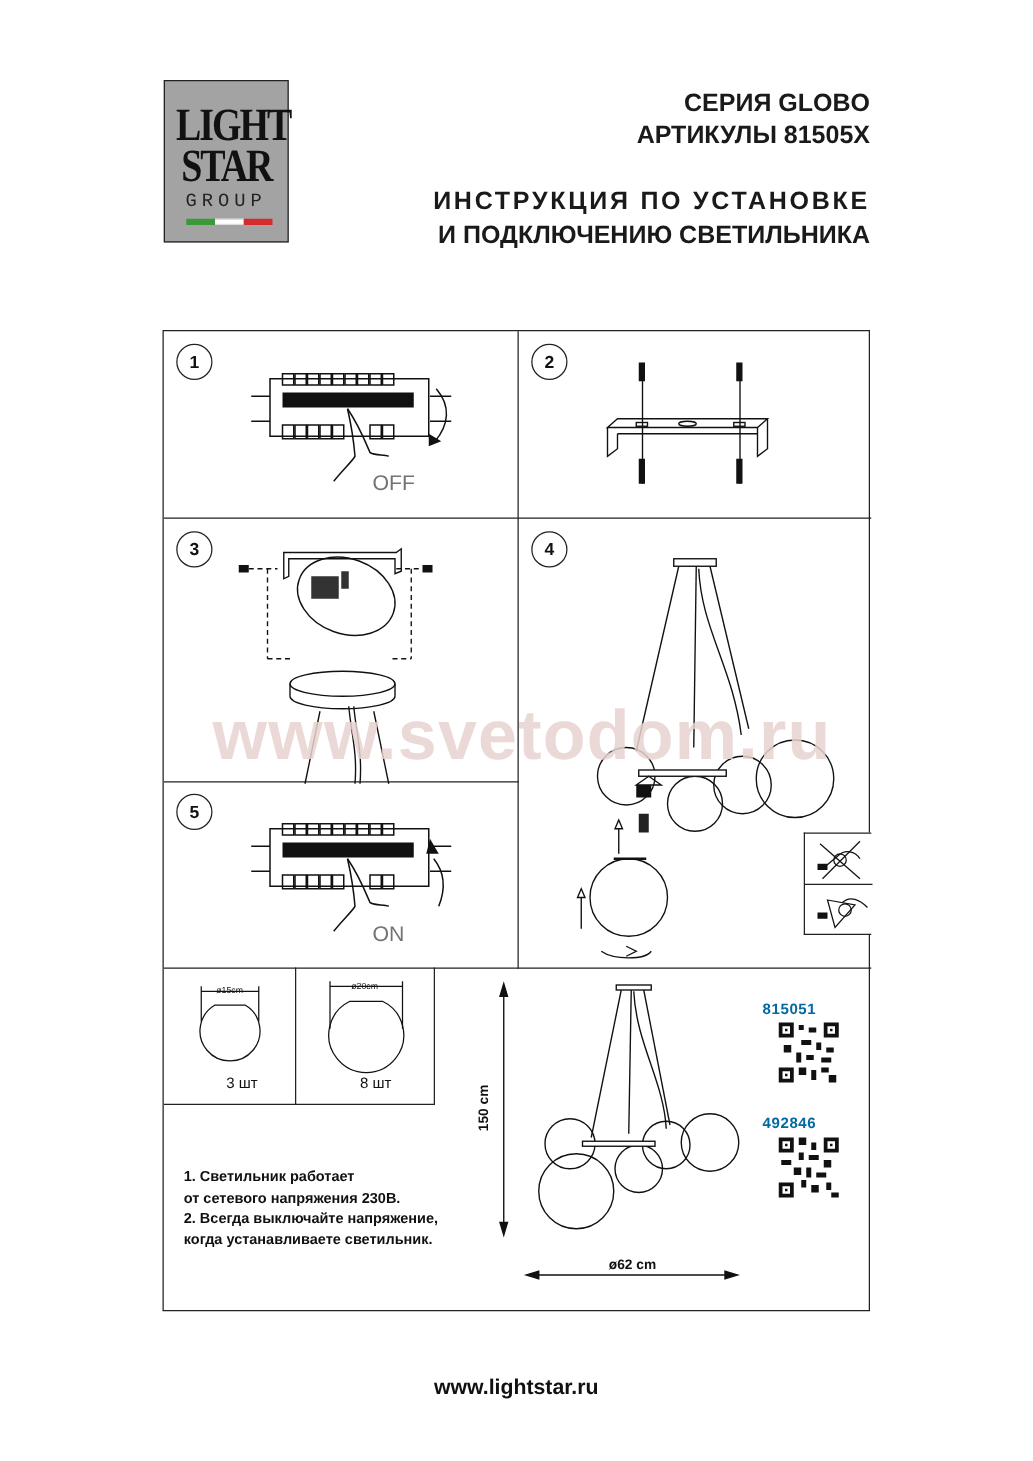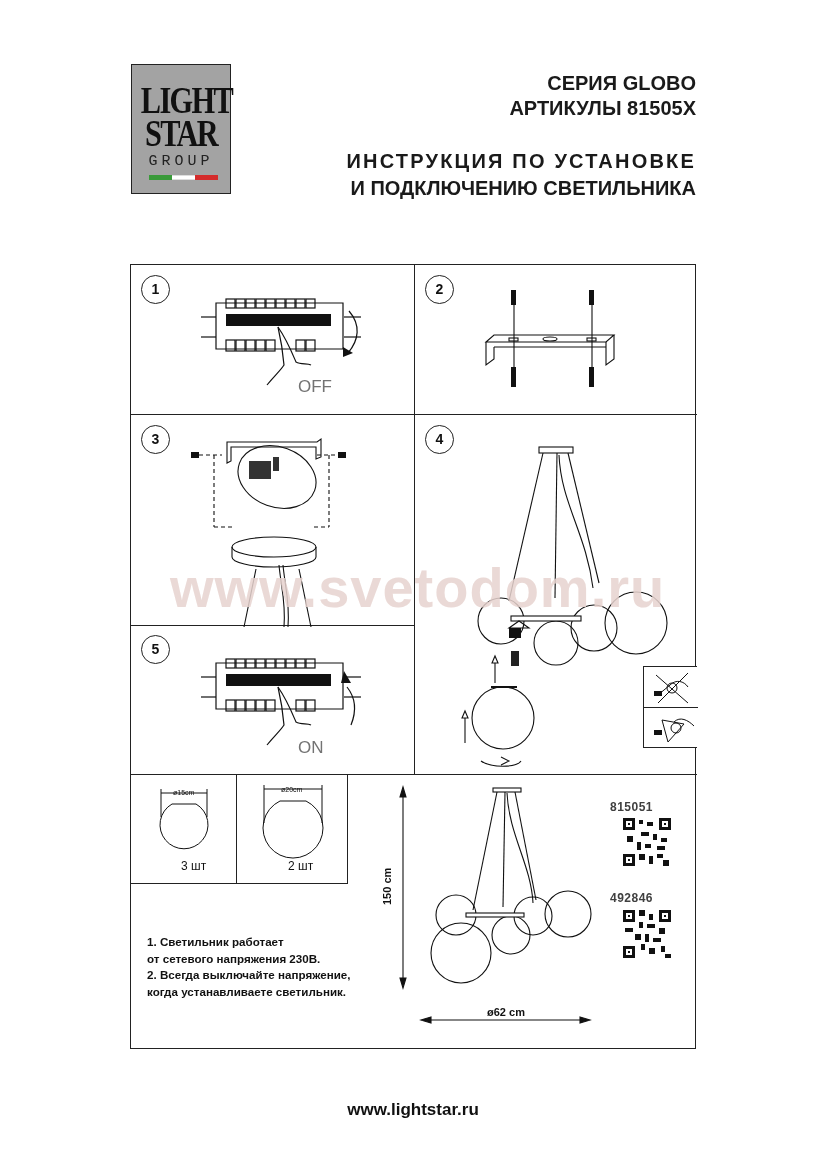--- a/index.html
+++ b/index.html
@@ -22,21 +22,21 @@
   
   .frame { left:130px; top:264px; width:566px; height:785px; border:1px solid #222; box-sizing:border-box; }
   .hline, .vline { position:absolute; background:#222; }
   .step-num { position:absolute; width:27px; height:27px; border:1.3px solid #222; border-radius:50%; text-align:center; line-height:27px; font-weight:bold; font-size:14px; box-sizing:content-box; background:#fff; }
   .state-label { position:absolute; font-size:17px; color:#737373; }
   .watermark { left:170px; top:555px; font-family:"Liberation Sans", sans-serif; font-weight:bold; font-size:56px; letter-spacing:1px; color:#e7d3cf; opacity:0.85; pointer-events:none; }
   .cell-label { position:absolute; font-size:12px; color:#111;margin-left:12px; }
   .dim-small { position:absolute; font-size:7px; color:#111; background:#fff; padding:0 1px; }
   .notes { left:147px; top:934px; font-size:11.6px; line-height:16.5px; color:#111;font-weight:bold; }
   .notes div { white-space:nowrap; }
-  .code-label { position:absolute; font-weight:bold; font-size:12px; color:#404040; letter-spacing:0.5px; }
+  .code-label { position:absolute; font-weight:bold; font-size:12px; color:#0369a1; letter-spacing:0.5px; }
   .dim-text { position:absolute; font-weight:bold; font-size:11px; color:#111; }
   .footer { left:0; width:826px; top:1100px; text-align:center; font-weight:bold; font-size:17px; color:#111; }
   svg { position:absolute; overflow:visible; }
 </style>
 </head>
 <body>
 
 <div class="abs logo">
   <div class="logo-light">LIGHT</div>
   <div class="logo-star">STAR</div>
@@ -239,21 +239,21 @@
 
   <div class="dim-small" style="left:149px;top:521px">ø20cm</div>
   <svg style="left:131px;top:518px" width="70" height="70">
     <g fill="none" stroke="#111" stroke-width="1">
       <line x1="2" y1="6" x2="60" y2="6"></line>
         <line x1="2" y1="2" x2="2" y2="40"></line>
         <line x1="60" y1="2" x2="60" y2="40"></line>
       <path d="M18 18 H44 A30 30 0 1 1 18 18 Z"></path>
     </g>
   </svg>
-  <div class="cell-label" style="left:145px;top:594px">2 шт</div>
+  <div class="cell-label" style="left:145px;top:594px">8 шт</div>
 
   <svg style="left:262px;top:520px" width="195" height="255">
     <g fill="none" stroke="#111" stroke-width="1.1">
       <line x1="10" y1="5" x2="10" y2="200"></line>
       <polygon points="7,12 10,2 13,12" fill="#111"></polygon>
         <polygon points="7,193 10,203 13,193" fill="#111"></polygon>
       <line x1="30" y1="235" x2="195" y2="235"></line>
       <polygon points="38,232 28,235 38,238" fill="#111"></polygon>
         <polygon points="187,232 197,235 187,238" fill="#111"></polygon>
       <rect x="100" y="3" width="28" height="4"></rect>

